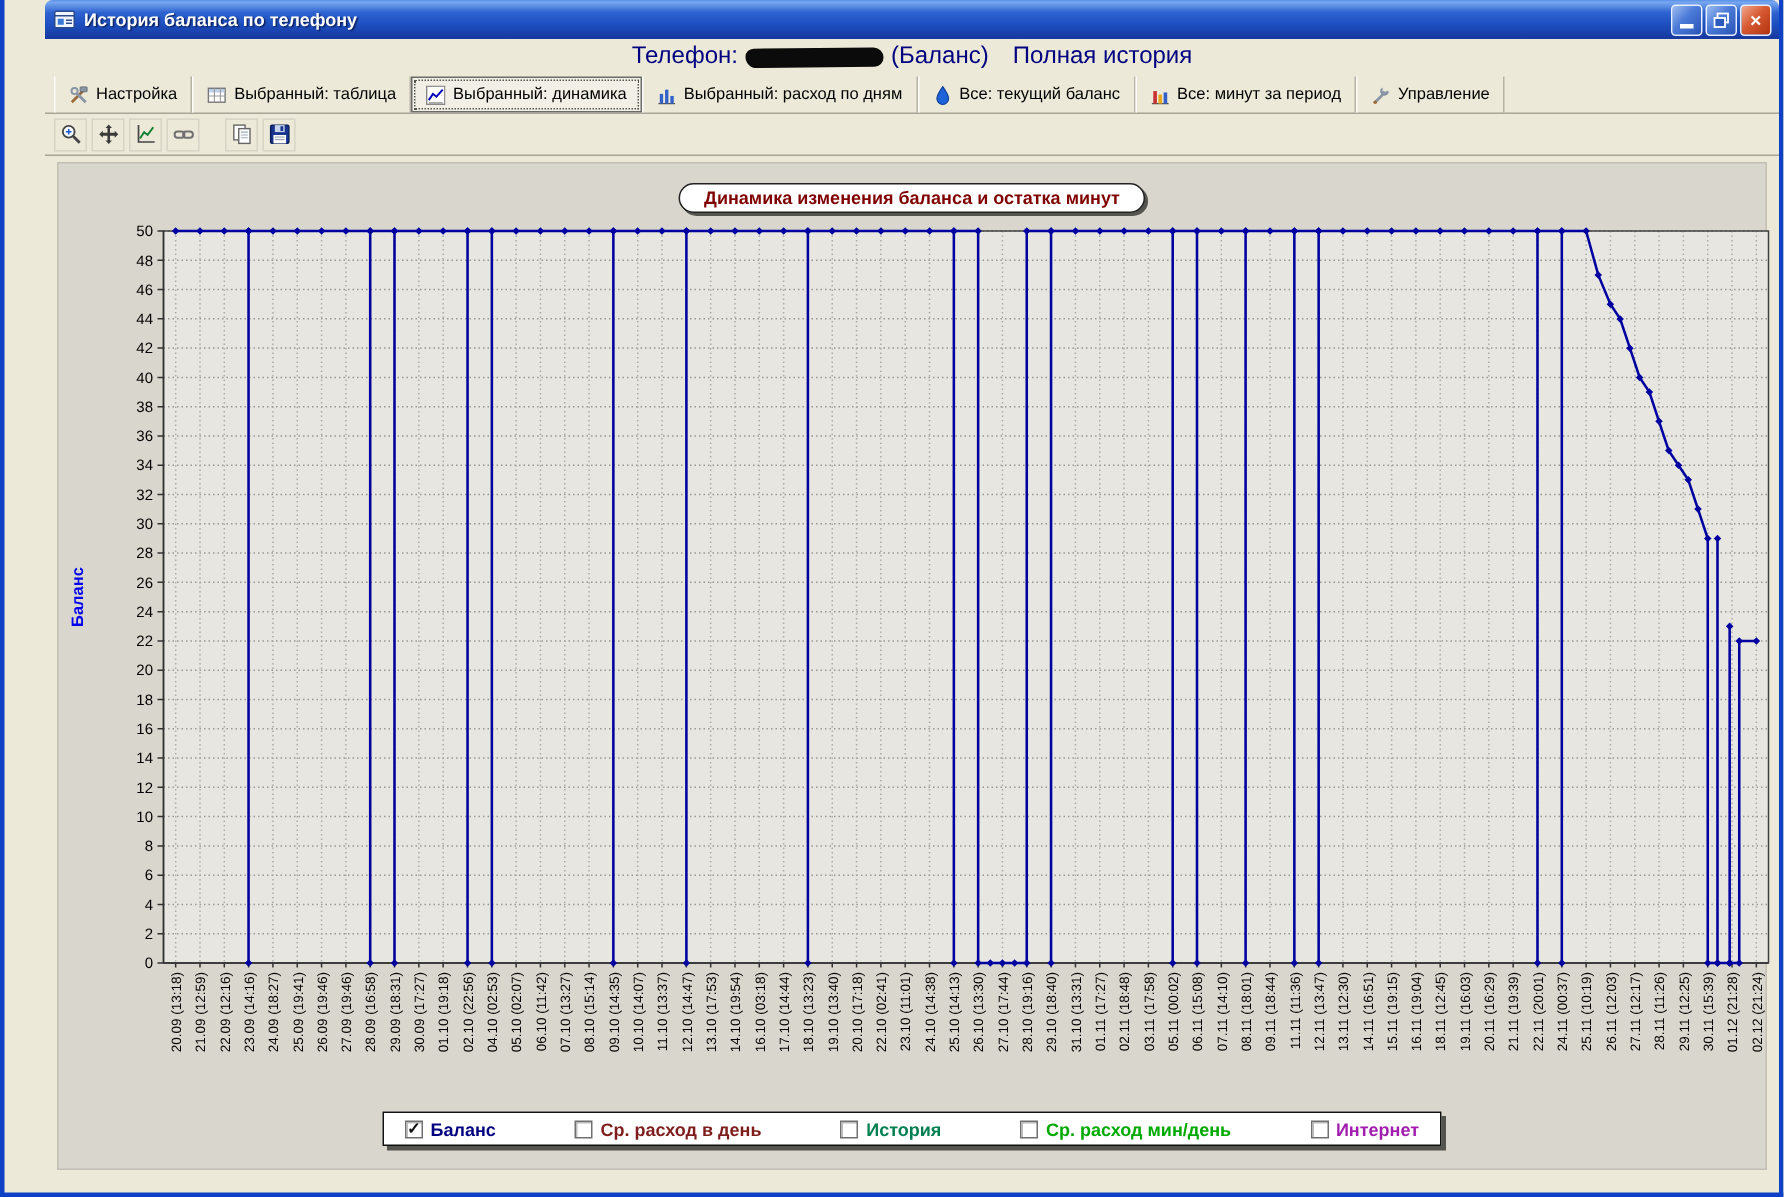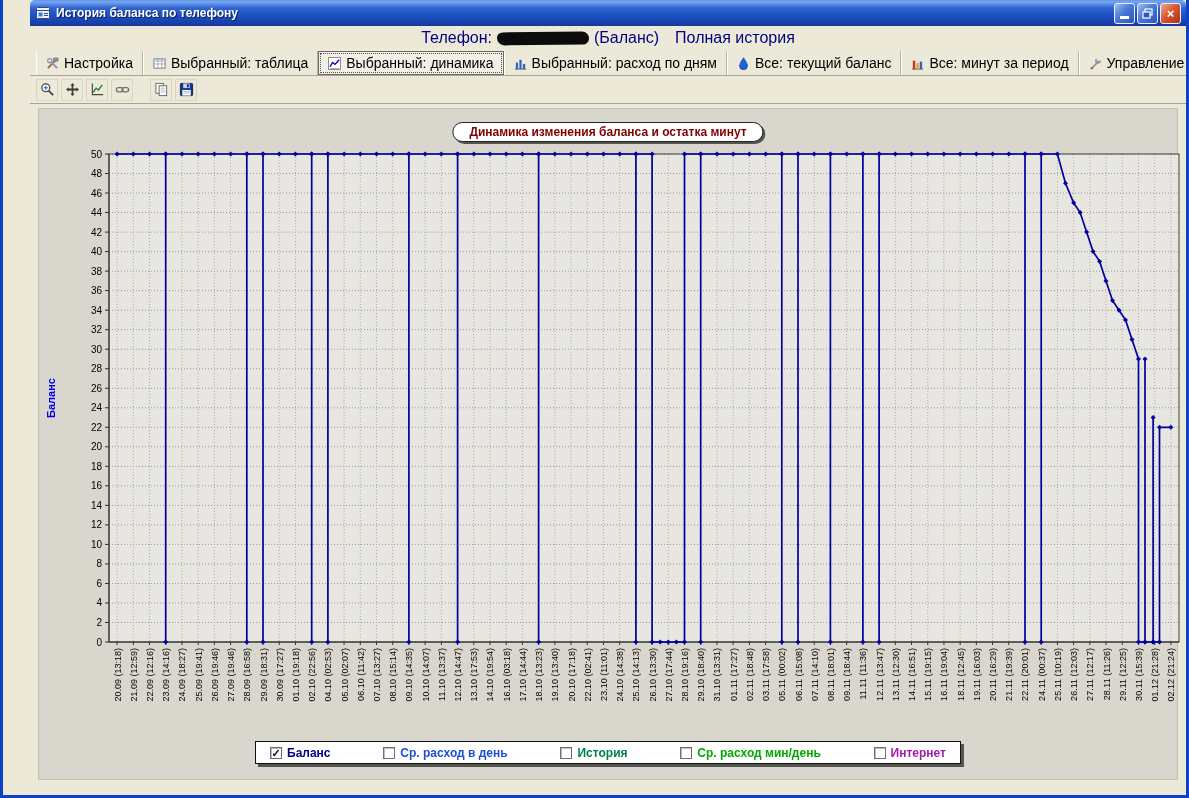--- a/index.html
+++ b/index.html
@@ -9,21 +9,21 @@
   .title-text { color:#fff; font-weight:bold; font-size:12px; text-shadow:1px 1px 1px rgba(0,0,30,.65); }
   .win-buttons { margin-left:auto; display:flex; gap:2px; }
   .win-btn { width:21px; height:21px; border:1px solid #e8f0fc; border-radius:3px; display:flex; align-items:center; justify-content:center; font-size:13px; color:#fff; }
   .win-btn.blue { background:linear-gradient(135deg,#9dbcf0 0%,#4a7ad8 45%,#2a54b8 100%); }
   .win-btn.close { background:linear-gradient(135deg,#f0a890 0%,#d85a32 45%,#b03210 100%); font-weight:bold; }
   .min-glyph { width:9px; height:3px; background:#fff; margin-top:9px; }
   .header-line { display:flex; align-items:center; justify-content:center; height:24px; color:#000080; font-size:16px; }
   .redact { display:inline-block; width:92px; height:13px; background:#0b0b0b; border-radius:8px 10px 9px 11px; transform:rotate(-.6deg); margin:0 5px; }
   .hdr-gap { width:16px; }
   .tabbar { display:flex; align-items:stretch; height:26px; padding:1px 6px 0; border-bottom:1px solid #a8a496; }
-  .tab { display:flex; align-items:center; gap:5px; padding:0 9px; font-size:14px; color:#000; border-right:1px solid #b6b2a4; border-left:1px solid #fdfcf8; white-space:nowrap; cursor:default; }
+  .tab { display:flex; align-items:center; gap:5px; padding:0 9px; font-size:11px; color:#000; border-right:1px solid #b6b2a4; border-left:1px solid #fdfcf8; white-space:nowrap; cursor:default; }
   .tab.active { border:1px solid #6a6a66; background:#f2f0e6; outline:1px dotted #55554f; outline-offset:-3px; }
   .toolbar { height:28px; display:flex; align-items:center; padding:0 6px; gap:3px; border-bottom:1px solid #a8a496; }
   .tool-btn { width:22px; height:22px; display:flex; align-items:center; justify-content:center; border:1px solid #d8d4c6; background:transparent; }
   .tool-btn.gap-before { margin-left:14px; }
   .chart-panel { position:relative; margin:4px 8px 0; height:672px; background:#d9d6cd; border:1px solid #c2beb2; }
   .chart-title-pill { position:absolute; top:13px; left:50%; transform:translateX(-50%); background:#fff; border:1px solid #222; border-radius:11px; box-shadow:2px 2px 0 #55554f; padding:2px 16px; font-size:12px; font-weight:bold; color:#800000; z-index:2; white-space:nowrap; }
   #chart-svg { position:absolute; left:0; top:0; }
   .legend { position:absolute; top:632px; left:50%; transform:translateX(-50%); width:706px; height:23px; background:#fff; border:1px solid #111; box-shadow:3px 3px 0 #55554f; display:flex; align-items:center; justify-content:space-between; padding:0 14px; z-index:2; }
   .legend-item { display:flex; align-items:center; gap:5px; font-size:12px; font-weight:bold; white-space:nowrap; }
   .legend-check { width:12px; height:12px; border:1px solid #707070; background:#fff; font-size:11px; line-height:11px; text-align:center; color:#111; box-shadow:inset 1px 1px 0 #bcbcbc; cursor:default; }
@@ -601,21 +601,21 @@
         <path d="M1120.5 315.8 L1123.0 318.3 L1120.5 320.8 L1118.0 318.3 Z" fill="#0000A0"></path>
         <path d="M1131.9 315.8 L1134.4 318.3 L1131.9 320.8 L1129.4 318.3 Z" fill="#0000A0"></path>
       </svg>
     <div class="legend" id="legend">
         <span class="legend-item">
           <span class="legend-check">✓</span>
           <span style="color:#000080">Баланс</span>
         </span>
         <span class="legend-item">
           <span class="legend-check"></span>
-          <span style="color:#1d4ed8">Ср. расход в день</span>
+          <span style="color:#7f1d1d">Ср. расход в день</span>
         </span>
         <span class="legend-item">
           <span class="legend-check"></span>
           <span style="color:#008050">История</span>
         </span>
         <span class="legend-item">
           <span class="legend-check"></span>
           <span style="color:#00AA00">Ср. расход мин/день</span>
         </span>
         <span class="legend-item">

